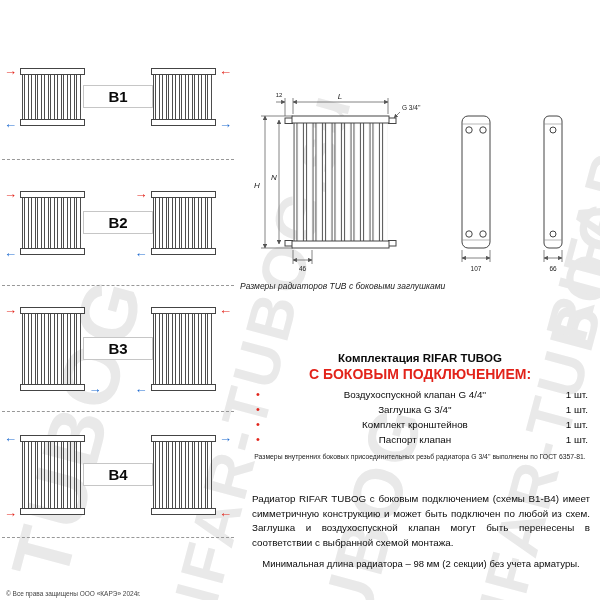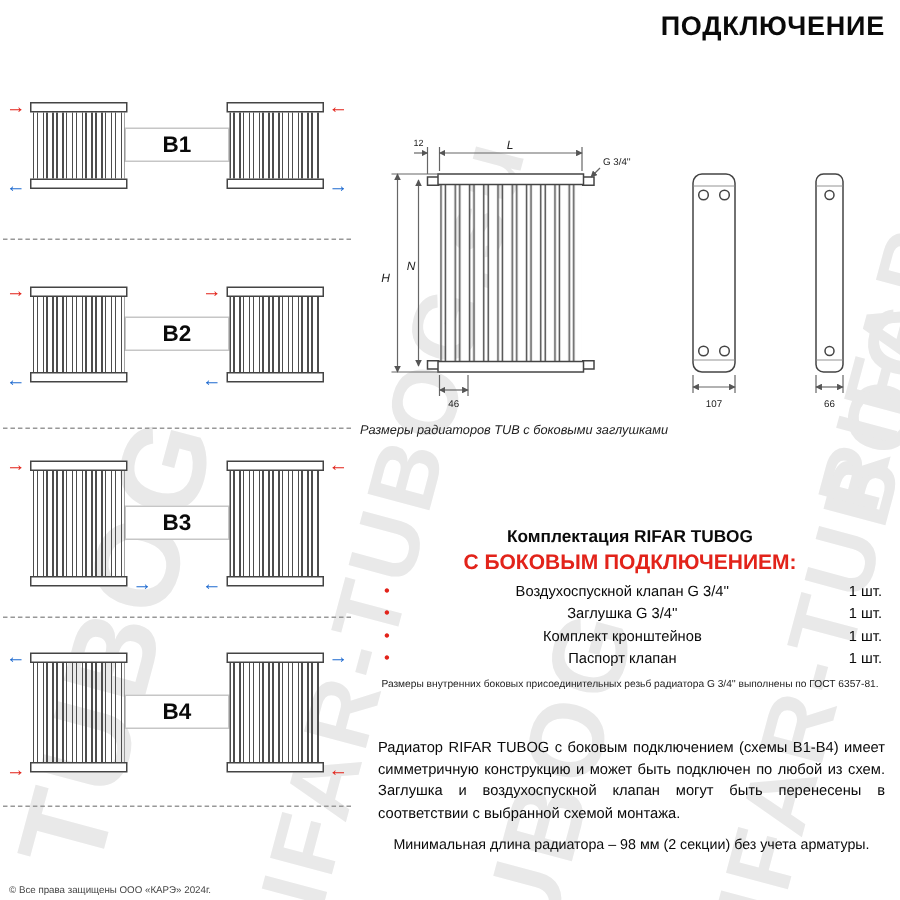--- a/index.html
+++ b/index.html
@@ -86,21 +86,20 @@
 
 <div id="watermarks">
     <div class="wm wm1">TUBOG</div>
     <div class="wm wm2">RIFAR-TUBOG.su</div>
     <div class="wm wm3">TUBOG</div>
     <div class="wm wm4">RIFAR-TUBOG.su</div>
     <div class="wm wm5">RIFAR</div>
   </div>
 
 <div class="page-title">
-  <div>ПОДКЛЮЧЕНИЕ</div>
 </div>
 
 <div id="schemes">
     <div class="scheme-row row1">
       <div class="radiator">
         <span class="arrow tl" style="color: rgb(226, 35, 26);">→</span>
         <span class="arrow bl" style="color: rgb(31, 107, 208);">←</span>
       </div>
       <div class="scheme-label">B1</div>
       <div class="radiator">
@@ -225,21 +224,21 @@
 </svg>
 
 <div class="draw-caption">Размеры радиаторов TUB с боковыми заглушками</div>
 
 <div id="equip">
   <div class="equip-title">Комплектация RIFAR TUBOG</div>
   <div class="equip-subtitle" style="color: rgb(226, 35, 26);">С БОКОВЫМ ПОДКЛЮЧЕНИЕМ:</div>
   <div id="equip-list">
       <div class="equip-row">
         <span class="bullet" style="color: rgb(226, 35, 26);">•</span>
-        <span class="equip-name">Воздухоспускной клапан G 3/4''</span>
+        <span class="equip-name">Воздухоспускной клапан G 4/4''</span>
         <span class="equip-qty">1 шт.</span>
       </div>
       <div class="equip-row">
         <span class="bullet" style="color: rgb(226, 35, 26);">•</span>
         <span class="equip-name">Заглушка G 3/4''</span>
         <span class="equip-qty">1 шт.</span>
       </div>
       <div class="equip-row">
         <span class="bullet" style="color: rgb(226, 35, 26);">•</span>
         <span class="equip-name">Комплект кронштейнов</span>

